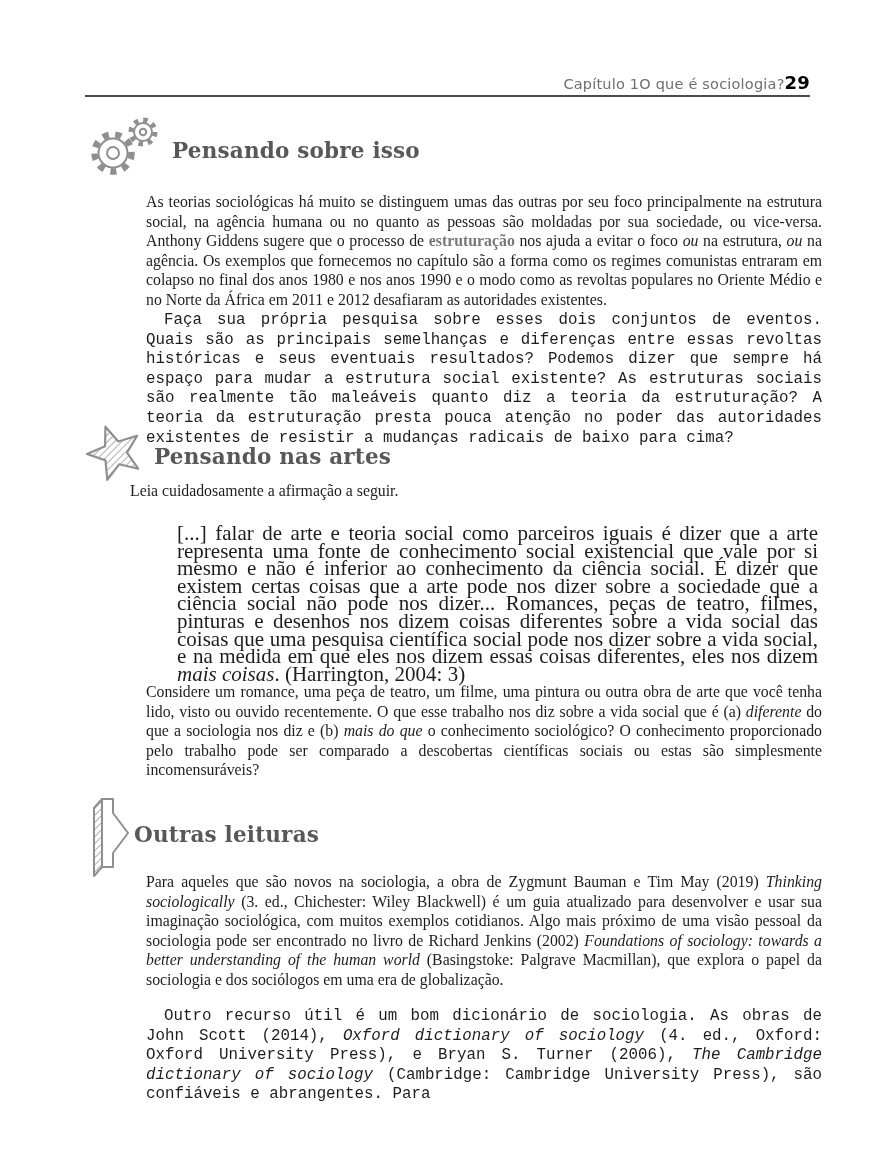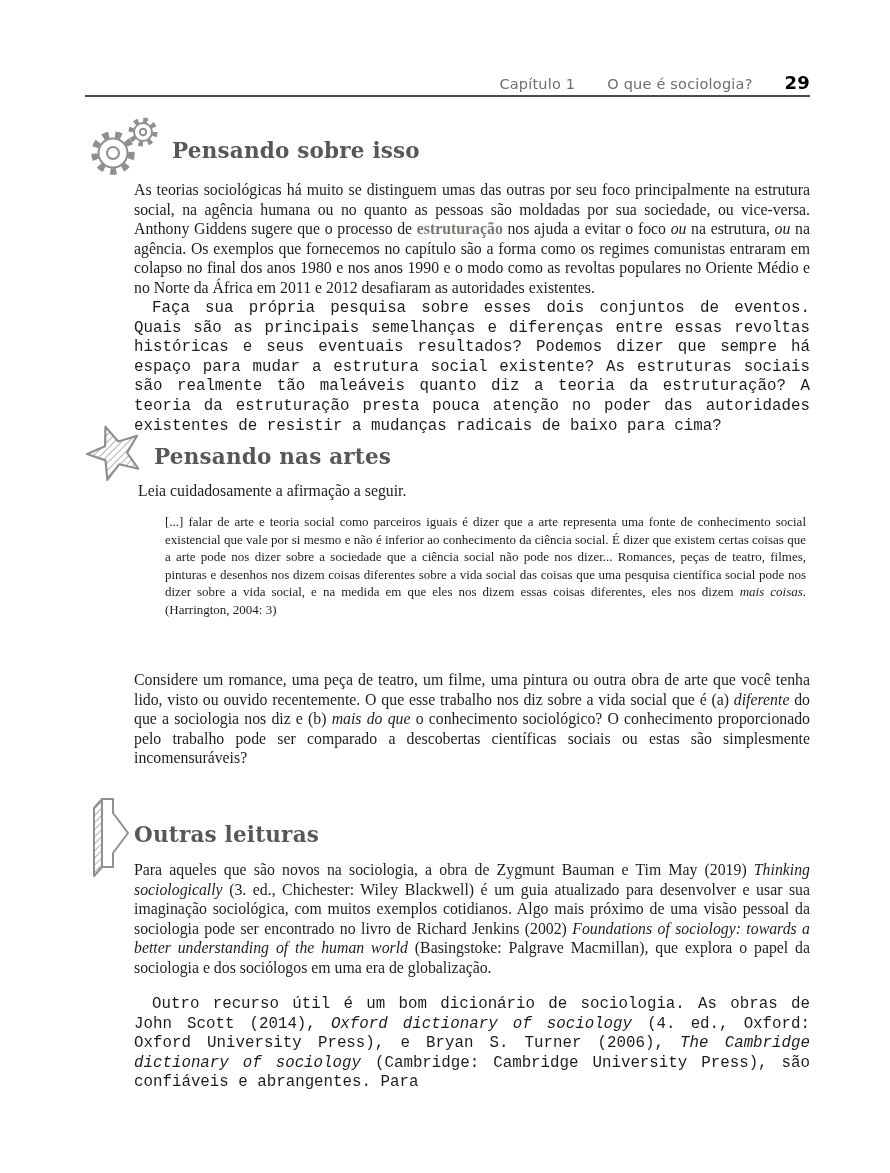--- a/index.html
+++ b/index.html
@@ -10,33 +10,33 @@
     --icon:#8f8f8f;
     --text:#1d1d1b;
   }
   html,body{margin:0;padding:0;background:#ffffff;}
   .page{
     position:relative;width:890px;height:1173px;background:#ffffff;overflow:hidden;
     font-family:"Liberation Serif",serif;color:var(--text);
   }
   .abs{position:absolute;}
   .runhead{
-    top:72px;left:130px;width:680px;display:flex;justify-content:flex-end;align-items:baseline;gap:32px;
+    top:72px;left:130px;width:680px;display:flex;justify-content:flex-end;align-items:baseline;
     font-family:"DejaVu Sans",sans-serif;font-size:14.5px;color:var(--headerText);letter-spacing:.2px;
   }
   .pagenum{font-size:18px;font-weight:bold;color:#000000;font-family:"DejaVu Sans",sans-serif;}
   .rule{top:95px;left:85px;width:725px;height:2px;background:var(--rule);}
   h2.sec{
     margin:4px;font-family:"DejaVu Serif",serif;font-weight:bold;font-size:21.5px;
     color:var(--heading);letter-spacing:.2px;white-space:nowrap;
   }
-  .body-p{width:676px;text-align:justify;font-size:15.8px;line-height:19.6px;margin:4px;}
+  .body-p{width:676px;text-align:justify;font-size:15.8px;line-height:19.6px;margin:16px;}
   .indent{text-indent:18px;font-family:Liberation Mono, monospace;}
   .lead{font-size:15.8px;line-height:19.6px;margin:0;}
-  .quote{width:641px;text-align:justify;font-size:13px;line-height:17.6px;margin:0;}
+  .quote{width:641px;text-align:justify;font-size:21px;line-height:17.6px;margin:12px;}
   .i{font-style:italic;}
   .accent{color:var(--accent);font-weight:bold;}
   svg .stroke{stroke:var(--icon);fill:none;}
 </style>
 </head>
 <body>
 
 <div class="page">
 
   <header class="abs runhead">
@@ -69,21 +69,21 @@
       <defs>
         <pattern id="hatchStar" width="5" height="5" patternUnits="userSpaceOnUse" patternTransform="rotate(45)">
           <line x1="0" y1="0" x2="0" y2="5" stroke="#9a9a9a" stroke-width="1.6"></line>
         </pattern>
       </defs>
       <polygon points="20.4,5.7 33.3,20.5 52.1,14.8 42.0,31.6 53.2,47.7 34.1,43.3 22.3,58.9 20.5,39.4 2.0,33.0 20.1,25.3" fill="url(#hatchStar)" stroke="#8f8f8f" stroke-width="2.2" stroke-linejoin="round"></polygon>
     </svg>
   </span>
   <h2 class="abs sec" style="top:440px;left:150px;">Pensando nas artes</h2>
 
-  <p class="abs lead" style="top:481px;left:138px;text-align:right;">Leia cuidadosamente a afirmação a seguir.</p>
+  <p class="abs lead" style="top:481px;left:130px;text-align:right;">Leia cuidadosamente a afirmação a seguir.</p>
 
   <blockquote class="abs quote" style="top:513px;left:165px;"><span>[...] falar de arte e teoria social como parceiros iguais é dizer que a arte representa uma fonte de conhecimento social existencial que vale por si mesmo e não é inferior ao conhecimento da ciência social. É dizer que existem certas coisas que a arte pode nos dizer sobre a sociedade que a ciência social não pode nos dizer... Romances, peças de teatro, filmes, pinturas e desenhos nos dizem coisas diferentes sobre a vida social das coisas que uma pesquisa científica social pode nos dizer sobre a vida social, e na medida em que eles nos dizem essas coisas diferentes, eles nos dizem </span><span class="i">mais coisas</span><span>. (Harrington, 2004: 3)</span></blockquote>
 
   <p class="abs body-p" style="top:666px;left:130px;"><span>Considere um romance, uma peça de teatro, um filme, uma pintura ou outra obra de arte que você tenha lido, visto ou ouvido recentemente. O que esse trabalho nos diz sobre a vida social que é (a) </span><span class="i">diferente</span><span> do que a sociologia nos diz e (b) </span><span class="i">mais do que</span><span> o conhecimento sociológico? O conhecimento proporcionado pelo trabalho pode ser comparado a descobertas científicas sociais ou estas são simplesmente incomensuráveis?</span></p>
 
   <span class="abs" style="top:788px;left:86px;">
     <svg width="46" height="90" viewBox="0 0 46 90">
       <defs>
         <pattern id="hatchArrow" width="5" height="5" patternUnits="userSpaceOnUse" patternTransform="rotate(45)">
           <line x1="0" y1="0" x2="0" y2="5" stroke="#9a9a9a" stroke-width="1.6"></line>

